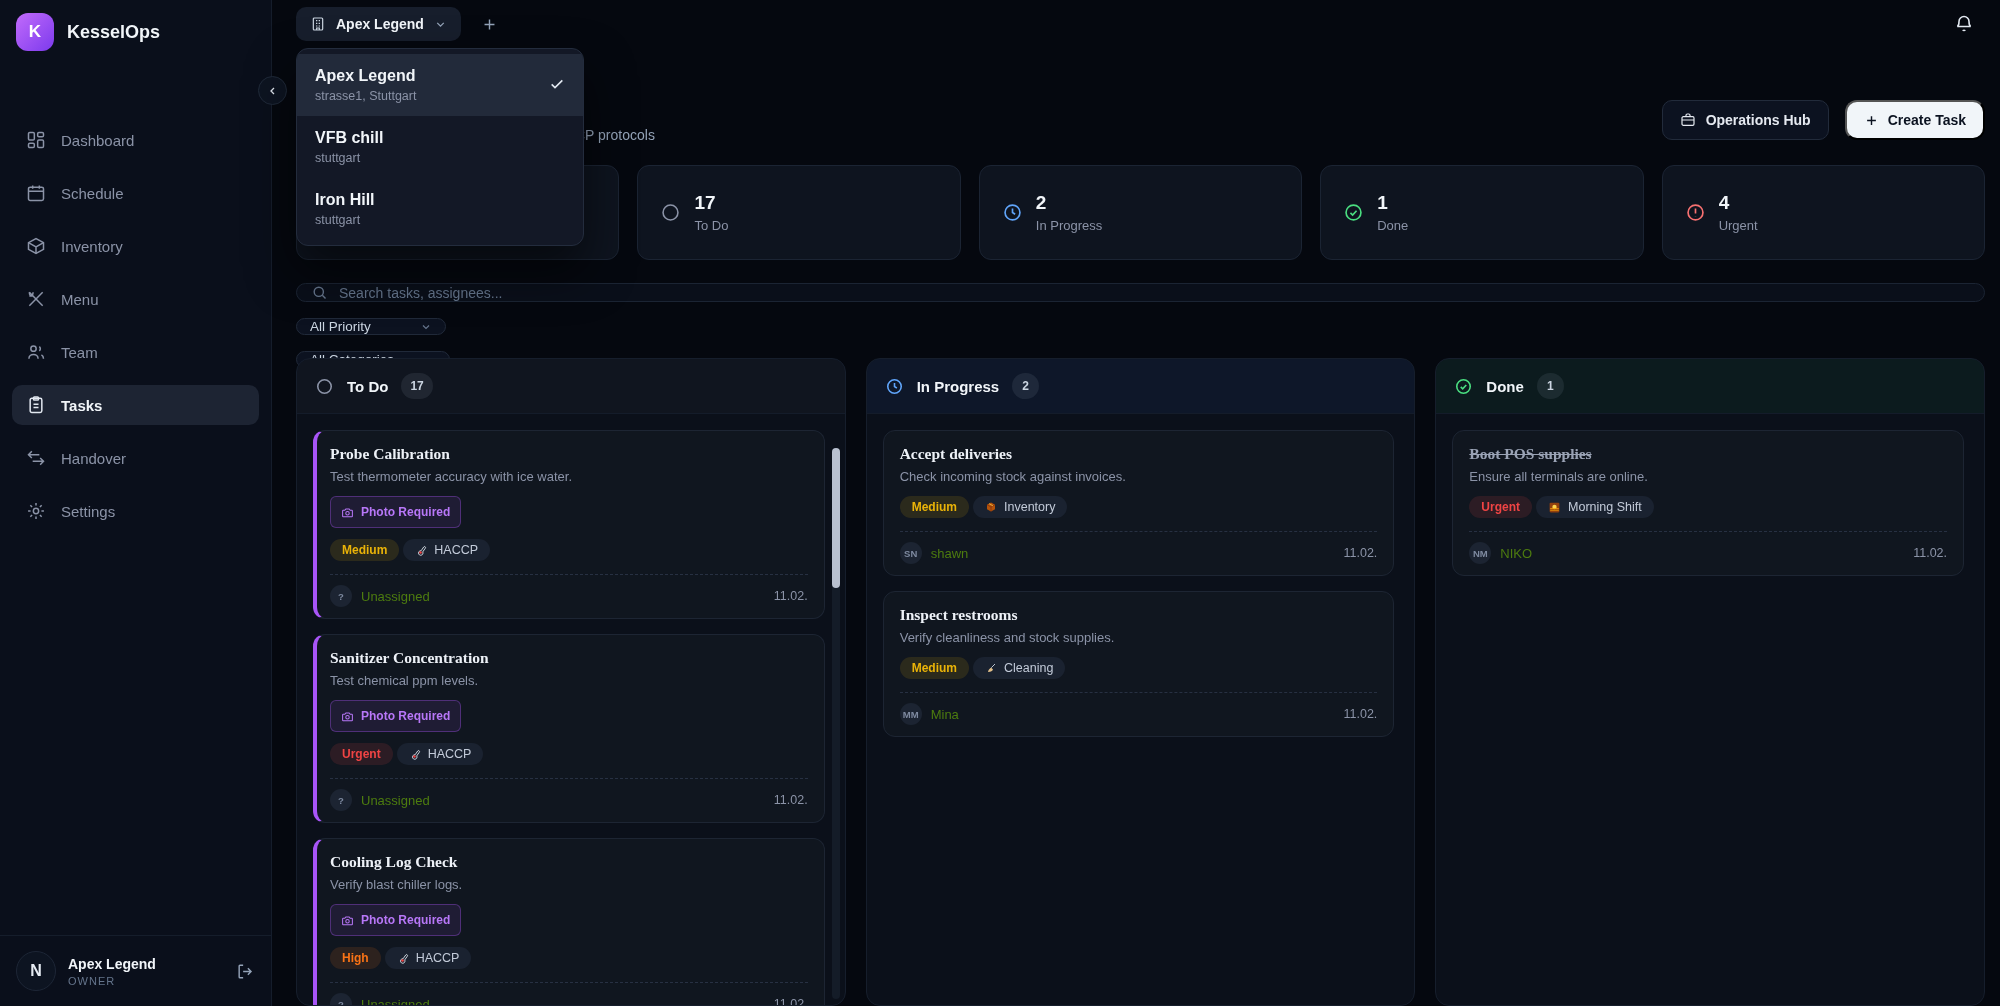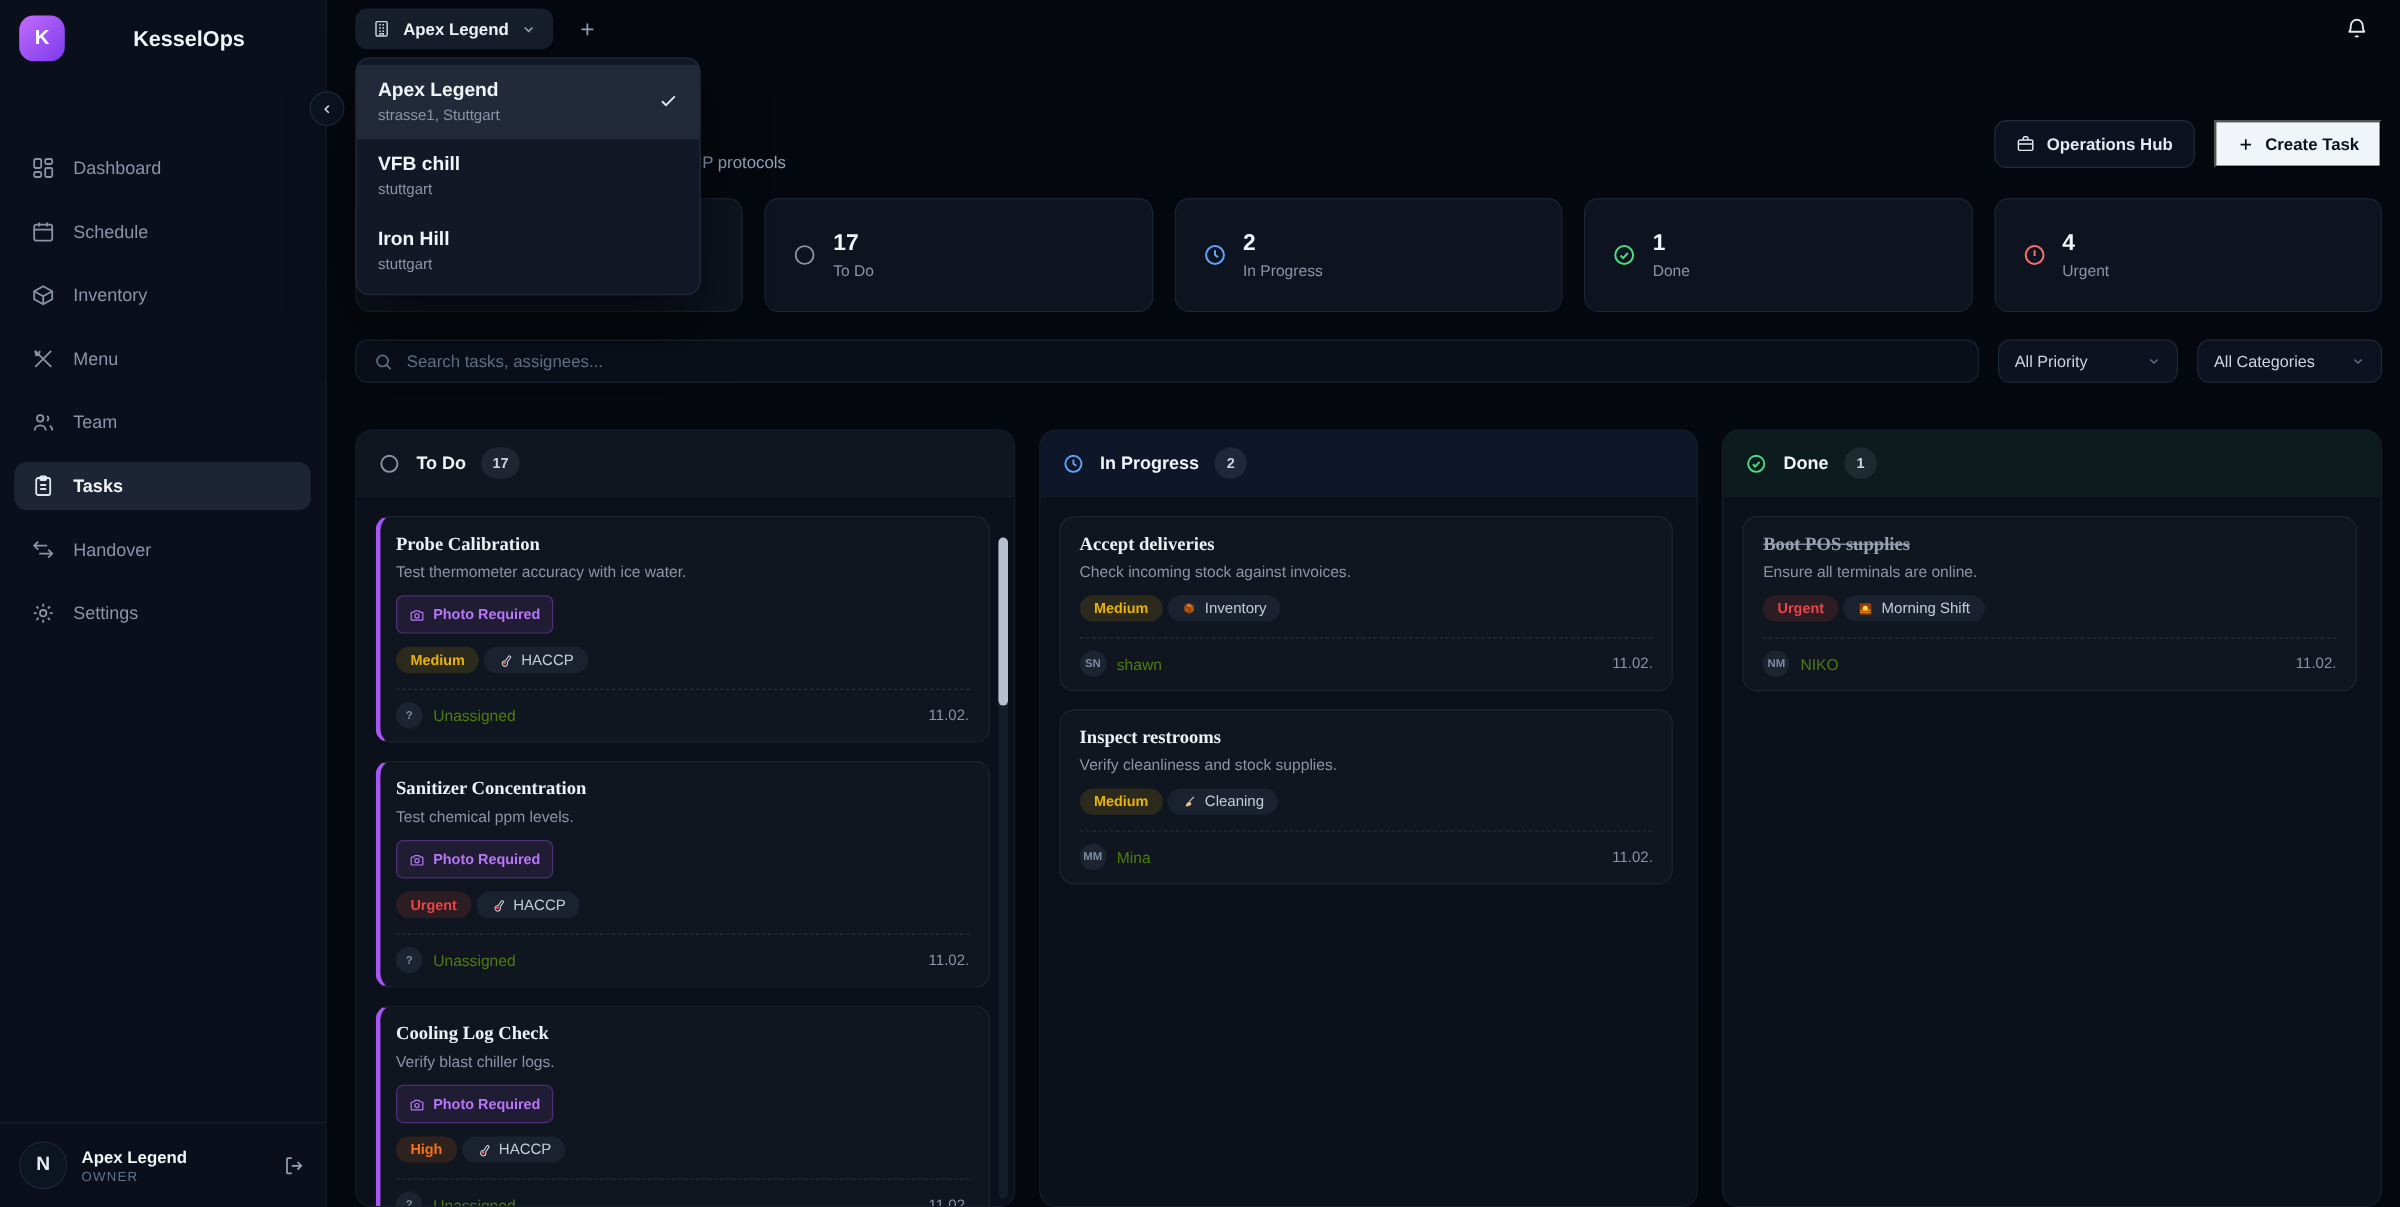--- a/index.html
+++ b/index.html
@@ -4,21 +4,21 @@
 <style>
   * { margin:0; padding:0; box-sizing:border-box; }
   body { background:#05080f; font-family:"Liberation Sans", sans-serif; }
   #app { position:relative; width:2000px; height:1006px; background:#05080f; overflow:hidden; color:#e5e9f0; }
   svg { display:block; }
 
   
   .sidebar { position:absolute; left:0; top:0; width:272px; height:100%; background:#0a0f1b; border-right:1px solid #151d2b; display:flex; flex-direction:column; z-index:10; }
   .side-logo { display:flex; align-items:center; gap:13px; padding:13px 16px; }
   .logo-badge { width:38px; height:38px; border-radius:12px; background:linear-gradient(135deg,#c26bfb,#7c3aed); display:flex; align-items:center; justify-content:center; font-size:17px; font-weight:700; color:#fff; }
-  .app-name { font-size:18px; font-weight:700; color:#f1f5f9;margin-left:44px; }
+  .app-name { font-size:18px; font-weight:700; color:#f1f5f9; }
   .side-nav { display:flex; flex-direction:column; gap:13px; padding:56px 12px 12px; }
   .nav-item { display:flex; align-items:center; gap:15px; padding:10px 14px; border-radius:10px; color:#8b93a7; font-size:15px; cursor:pointer; }
   .nav-item.active { background:#1d2433; color:#f1f5f9; font-weight:600; }
   .nav-item svg { flex:none; }
   .side-user { margin-top:auto; border-top:1px solid #151d2b; padding:15px 16px; display:flex; align-items:center; gap:12px; }
   .user-avatar { width:40px; height:40px; border-radius:50%; background:#0d1421; border:1px solid #1d2636; display:flex; align-items:center; justify-content:center; font-size:16px; font-weight:600; color:#e7ecf4; }
   .user-name { font-size:14px; font-weight:700; color:#f1f5f9; }
   .user-role { font-size:11px; color:#64748b; letter-spacing:1px; margin-top:3px; }
   .logout-btn { margin-left:auto; cursor:pointer; }
   .collapse-btn { position:absolute; left:258px; top:76px; width:29px; height:29px; border-radius:50%; background:#0d1421; border:1px solid #202a3a; display:flex; align-items:center; justify-content:center; z-index:30; cursor:pointer; }
@@ -35,28 +35,28 @@
   .dd-item.selected { background:#222a3a; }
   .dd-name { font-size:16px; font-weight:600; color:#f1f5f9; margin-bottom:4px; }
   .dd-loc { font-size:12.5px; color:#8b93a7; }
   .dd-check { position:absolute; right:18px; top:22px; }
 
   
   .main { position:absolute; left:296px; top:48px; width:1689px; height:958px; }
   .subtitle-frag { position:absolute; left:279px; top:79px; font-size:14px; color:#94a3b8; }
   .head-actions { position:absolute; right:0; top:52px; display:flex; gap:16px; }
   .ops-btn { display:flex; align-items:center; gap:10px; background:#0c1220; border:1px solid #222b3b; border-radius:10px; padding:10px 17px; font-size:14px; font-weight:600; color:#e5e9f0; cursor:pointer; }
-  .create-btn { display:flex; align-items:flex-end; gap:9px; background:#f1f5f9; border-radius:0; padding:10px 17px; font-size:14px; font-weight:600; color:#0b1220; cursor:pointer; }
+  .create-btn { display:flex; align-items:flex-end; gap:9px; background:#f1f5f9; border-radius:12px; padding:10px 17px; font-size:14px; font-weight:600; color:#0b1220; cursor:pointer; }
 
   .stats-row { position:absolute; left:0; top:117px; width:100%; display:flex; gap:18px; height:95px; }
   .stat-card { flex:1; background:#0e141f; border:1px solid #1b2433; border-radius:12px; display:flex; align-items:center; gap:13px; padding:0 22px; }
   .stat-value { font-size:19px; font-weight:700; color:#f1f5f9; }
   .stat-label { font-size:13px; color:#8b93a7; margin-top:4px; }
 
-  .filter-row { position:absolute; left:0; top:235px; width:100%; display:flex; gap:16px; height:36px; }
+  .filter-row { position:absolute; left:0; top:235px; width:100%; display:flex; gap:16px; height:36px;flex-direction:column; }
   .search-box { flex:1; display:flex; align-items:center; gap:11px; background:#0a0f1a; border:1px solid #1b2433; border-radius:10px; padding:0 14px; }
   .search-box input { flex:1; background:transparent; border:none; outline:none; color:#e2e8f0; font-size:14px; font-family:"Liberation Sans", sans-serif; }
   .search-box input::placeholder { color:#64748b; }
   .select-btn { display:flex; align-items:center; justify-content:space-between; background:#0c1220; border:1px solid #202939; border-radius:10px; padding:0 13px; font-size:13.5px; color:#cbd5e1; cursor:pointer; }
   .select-priority { width:150px; }
   .select-categories { width:154px; }
 
   
   .board { position:absolute; left:0; top:310px; width:100%; height:648px; display:flex; gap:20px; }
   .column { flex:1; background:#0b101a; border:1px solid #161e2c; border-radius:14px; display:flex; flex-direction:column; overflow:hidden; position:relative; }

